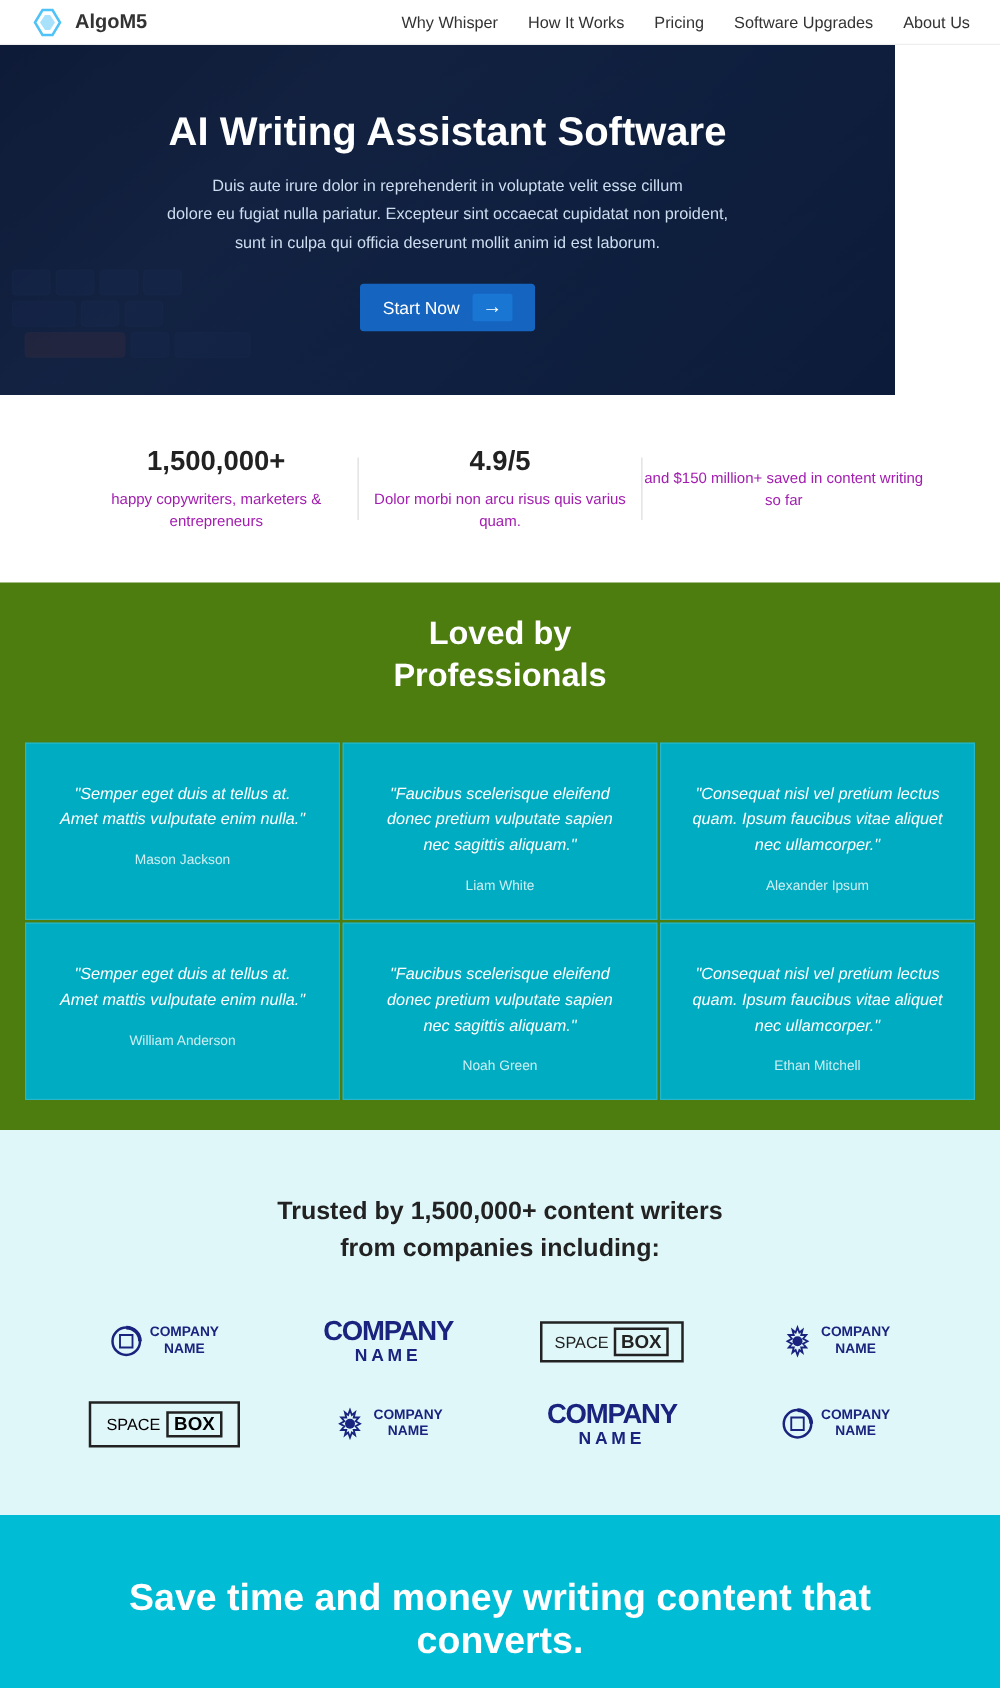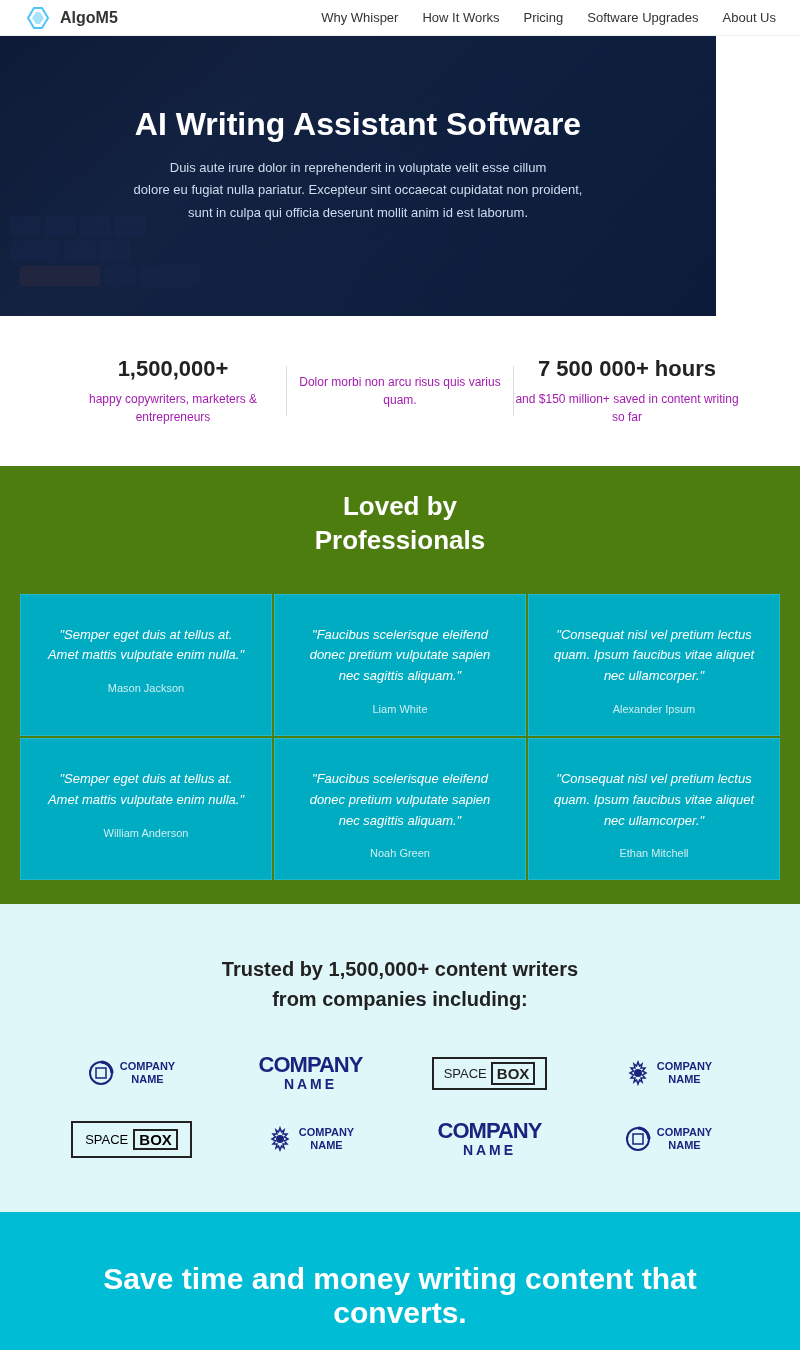--- a/index.html
+++ b/index.html
@@ -282,35 +282,39 @@
     </svg>
   </div>
   <div class="hero-overlay"></div>
   <div class="hero-content">
     <h1 class="hero-title">AI Writing Assistant Software</h1>
     <p class="hero-subtitle">
       <span>Duis aute irure dolor in reprehenderit in voluptate velit esse cillum</span><br>
       <span>dolore eu fugiat nulla pariatur. Excepteur sint occaecat cupidatat non proident,</span><br>
       <span>sunt in culpa qui officia deserunt mollit anim id est laborum.</span>
     </p>
+    <button class="hero-btn">
+      <span>Start Now</span>
+      <span class="hero-btn-arrow">→</span>
+    </button>
   </div>
 </section>
 
 <section class="stats">
   <div class="stat-item">
     <div class="stat-number">1,500,000+</div>
     <div class="stat-desc">happy copywriters, marketers &amp; entrepreneurs</div>
   </div>
   <div class="stat-divider"></div>
   <div class="stat-item">
+    <div class="stat-number">4.9/5</div>
     <div class="stat-desc">Dolor morbi non arcu risus quis varius quam.</div>
   </div>
   <div class="stat-divider"></div>
   <div class="stat-item">
-    <div class="stat-number">7 500 000+ hours</div>
     <div class="stat-desc">and $150 million+ saved in content writing so far</div>
   </div>
 </section>
 
 <section class="testimonials-section">
   <h2 class="testimonials-title">Loved by<br>Professionals</h2>
   <div class="testimonials-grid">
     <div class="testimonial-card">
       <p class="testimonial-text">"Semper eget duis at tellus at. Amet mattis vulputate enim nulla."</p>
       <p class="testimonial-author">Mason Jackson</p>

